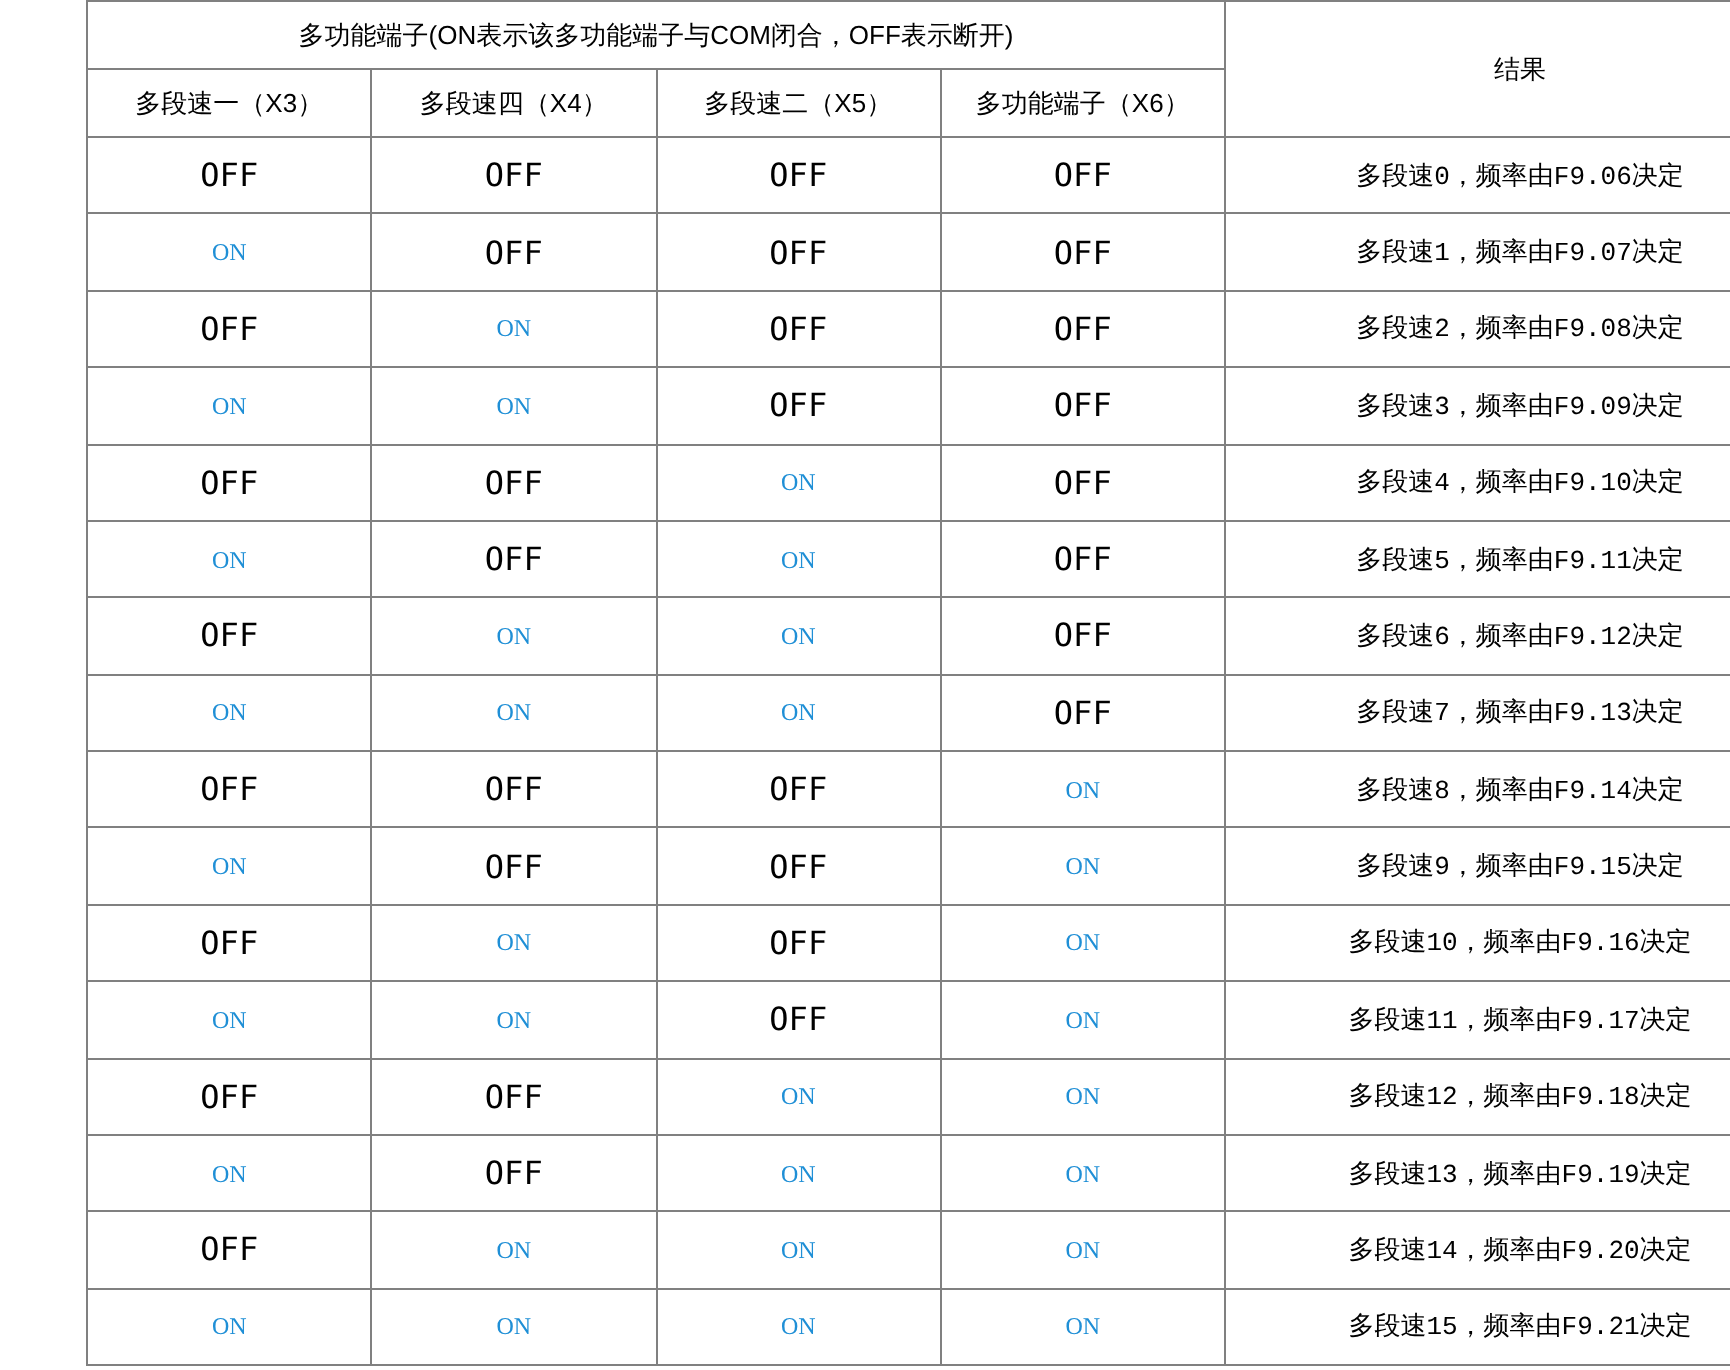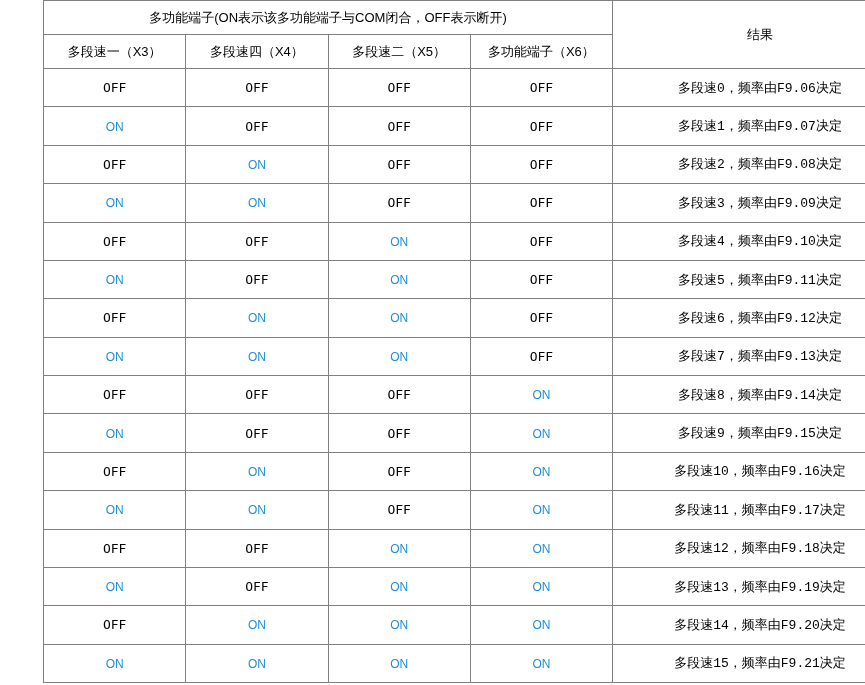--- a/index.html
+++ b/index.html
@@ -39,27 +39,27 @@
   }
   .header-result {
     font-size: 13.5px;
   }
   .header-sub {
     font-size: 13px;
     height: 33px;
   }
   .val-on {
     color: #1f8fd6;
-    font-family: Liberation Sans, sans-serif;
+    font-family: Liberation Serif, serif;
     font-size: 12px;
   }
   .val-off {
     color: #000000;
     font-family: "DejaVu Sans Mono", "Liberation Mono", monospace;
-    font-size: 13px;
+    font-size: 16px;
   }
   .result-cell {
     font-size: 13.5px;
     font-family: Liberation Mono, monospace;
   }
   tbody tr {
     height: 38px;
   }
 </style>
 </head>

